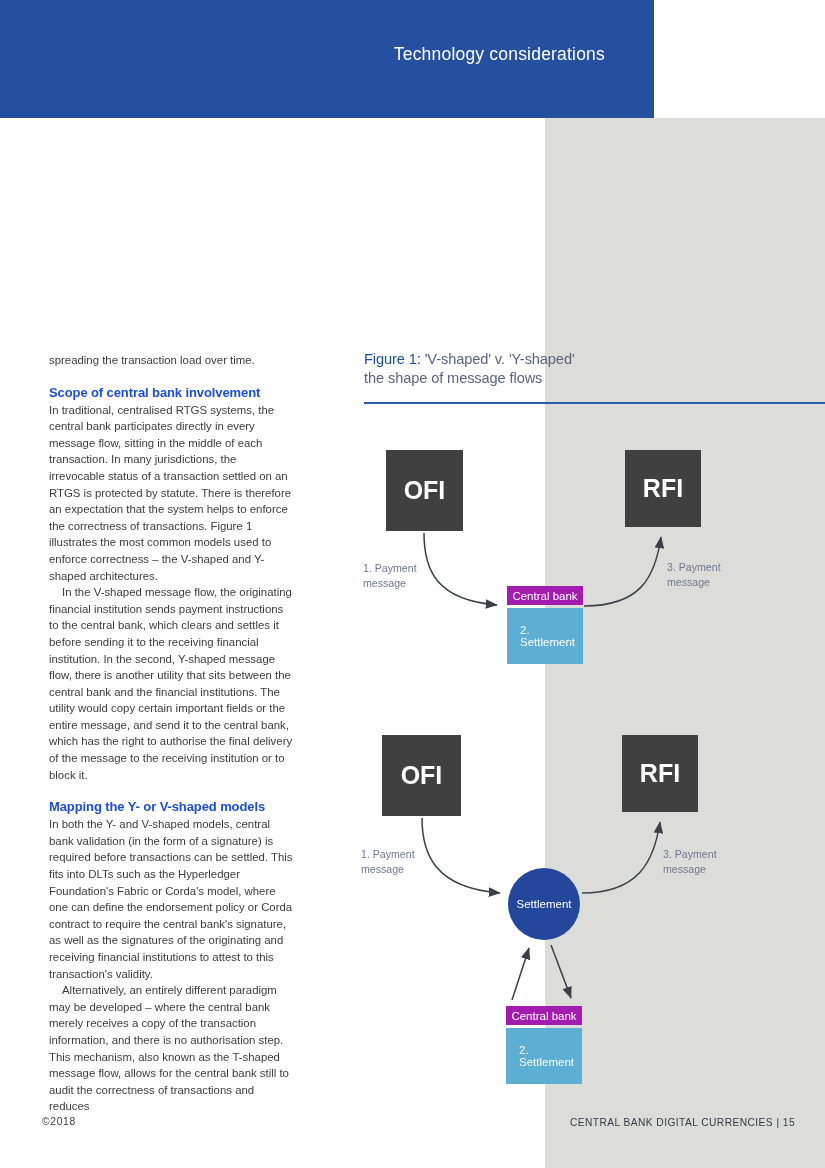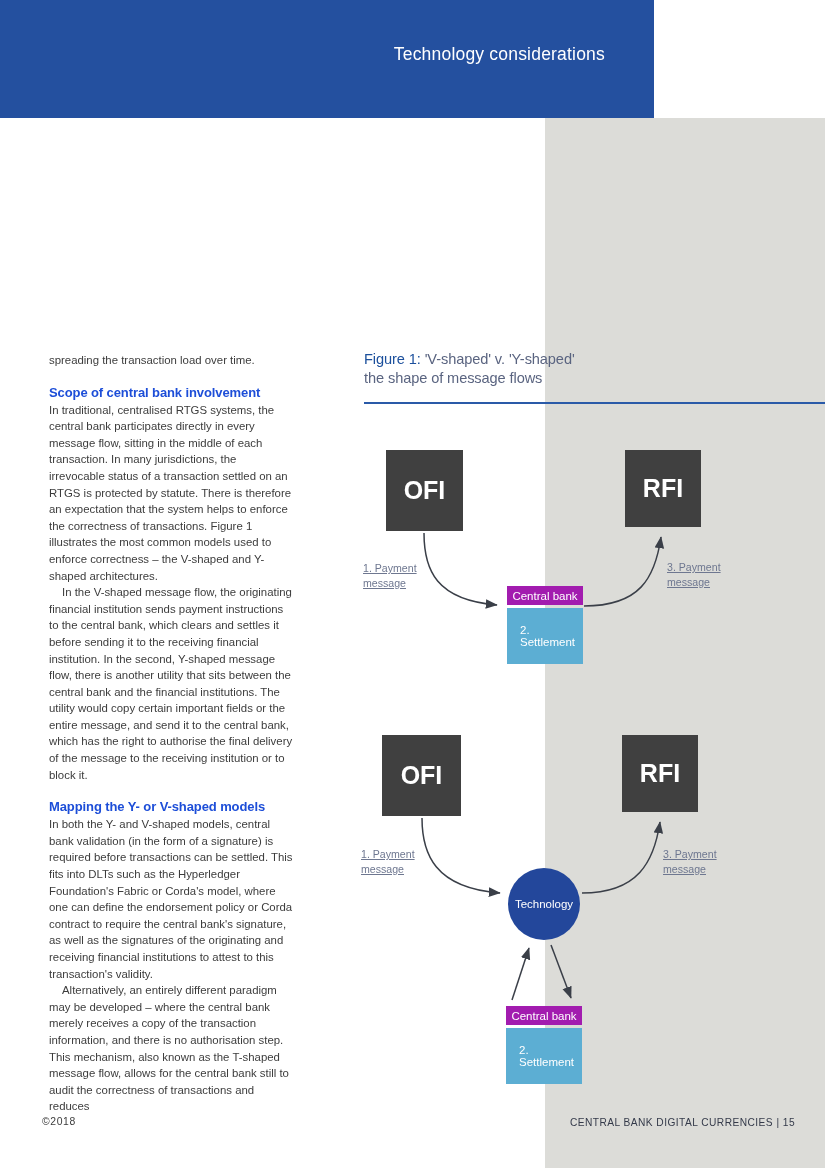--- a/index.html
+++ b/index.html
@@ -143,21 +143,20 @@
     display: flex;
     align-items: center;
     justify-content: center;
   }
   .flow-label {
     position: absolute;
     color: #6e7790;
     font-size: 10.6px;
     line-height: 14.5px;
     white-space: pre-line;
-    text-decoration: underline;
   }
   .arrows {
     position: absolute;
     left: 0;
     top: 0;
     width: 825px;
     height: 1168px;
     pointer-events: none;
   }
 
@@ -240,21 +239,21 @@
     <div class="flow-label" style="left:363px; top:561px; width:90px;">1. Payment
 message</div>
     <div class="flow-label" style="left:667px; top:560px; width:90px;">3. Payment
 message</div>
   </div>
 
   <div class="diagram">
     <div class="node-box big" style="left:382px; top:735px; width:79px; height:81px;">OFI</div>
     <div class="node-box big" style="left:622px; top:735px; width:76px; height:77px;">RFI</div>
 
-    <div class="processor" style="left:508px; top:868px; width:72px; height:72px;">Technology</div>
+    <div class="processor" style="left:508px; top:868px; width:72px; height:72px;">Settlement</div>
 
     <div class="cb-strip" style="left:506px; top:1006px; width:76px; height:19px;">Central bank</div>
     <div class="cb-body" style="left:506px; top:1028px; width:76px; height:56px;">2. Settlement</div>
 
     <div class="flow-label" style="left:361px; top:847px; width:90px;">1. Payment
 message</div>
     <div class="flow-label" style="left:663px; top:847px; width:90px;">3. Payment
 message</div>
   </div>
 

